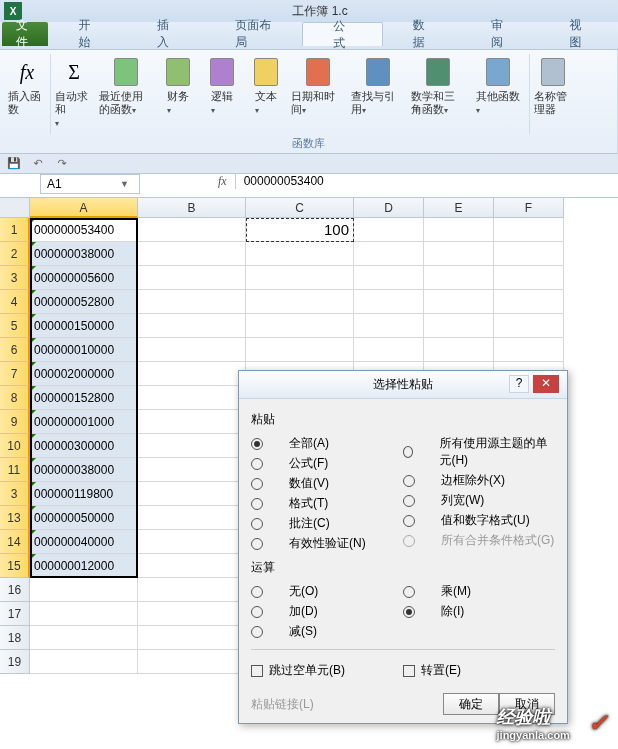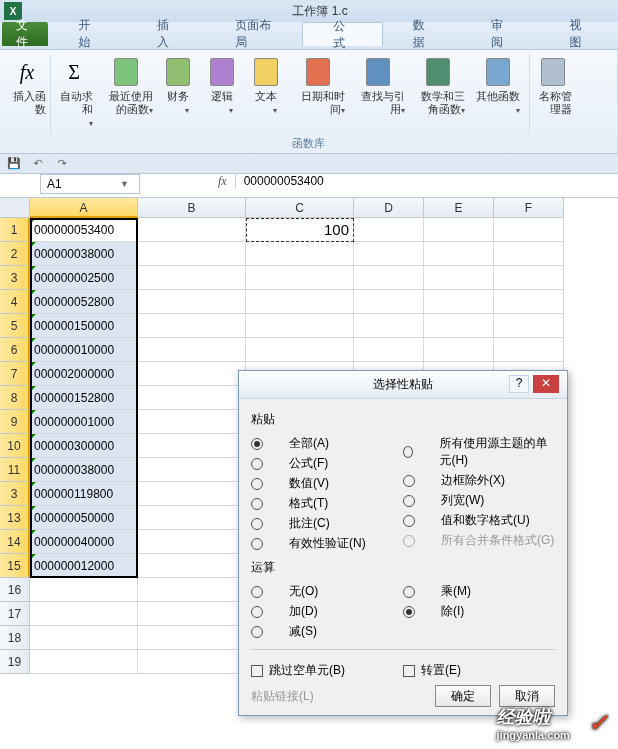--- a/index.html
+++ b/index.html
@@ -16,21 +16,21 @@
 .tab { height: 24px; padding: 0 30px; display: flex; align-items: center; color: #3b5a7a; font-size: 12px; }
 .tab.active { background: #f5f9fd; border: 1px solid #b7c8dd; border-bottom: none; border-radius: 2px 2px 0 0; }
 
 
 .ribbon { height: 104px; background: linear-gradient(#f5f9fd,#e6eef8); border-bottom: 1px solid #b7c8dd; display: flex; }
 .ribbon-group { padding: 4px 6px 2px; display: flex; flex-direction: column; border-right: 1px solid #d0dce8; }
 .ribbon-items { flex: 1; display: flex; align-items: flex-start; gap: 2px; }
 .ribbon-item { display: flex; flex-direction: column; align-items: center; width: 58px; padding: 2px; cursor: pointer; }
 .ribbon-item.narrow { width: 42px; }
 .ribbon-icon { width: 32px; height: 32px; display: flex; align-items: center; justify-content: center; font-size: 20px; }
-.ribbon-label { font-size: 11px; text-align: right; line-height: 13px; margin-top: 2px; color: #333; }
+.ribbon-label { font-size: 11px; text-align: left; line-height: 13px; margin-top: 2px; color: #333; }
 .ribbon-group-label { text-align: center; font-size: 11px; color: #5a7a9a; padding: 2px; }
 .dropdown-arrow { font-size: 8px; color: #555; }
 
 
 .quickbar { height: 20px; background: #dfe8f3; border-bottom: 1px solid #b7c8dd; display: flex; align-items: center; padding: 0 6px; gap: 8px; }
 .qa-icon { width: 16px; height: 16px; display: flex; align-items: center; justify-content: center; font-size: 11px; color: #666; cursor: pointer; }
 
 
 .formulabar { height: 24px; background: #fff; border-bottom: 1px solid #b7c8dd; display: flex; align-items: flex-start; }
 .namebox { width: 100px; height: 20px; border: 1px solid #b7c8dd; margin-left: 40px; padding: 0 6px; font-size: 12px; display: flex; align-items: center; }
@@ -69,21 +69,21 @@
 .dlg-section-label { font-size: 12px; margin: 4px 0; }
 .radio-grid { display: flex; }
 .radio-col { flex: 1; }
 .radio-row { display: flex; align-items: center; margin: 3px 0; font-size: 12px; cursor: pointer; gap: 20px; }
 .radio { width: 12px; height: 12px; border: 1px solid #555; border-radius: 50%; margin-right: 6px; display: inline-flex; align-items: center; justify-content: center; }
 .radio.checked::after { content: ""; width: 6px; height: 6px; background: #333; border-radius: 50%; }
 .radio.disabled { border-color: #aaa; }
 .check-row { display: flex; align-items: center; margin: 6px 0; font-size: 12px; cursor: pointer; }
 .checkbox { width: 12px; height: 12px; border: 1px solid #555; margin-right: 6px; }
 .dlg-hr { border: none; border-top: 1px solid #ccc; margin: 6px 0; }
-.dlg-buttons { display: flex; justify-content: space-between; gap: 8px; margin-top: 0; align-items: center; }
+.dlg-buttons { display: flex; justify-content: space-between; gap: 0; margin-top: 8px; align-items: center; }
 .dlg-btn { width: 56px; height: 22px; border: 1px solid #888; background: linear-gradient(#fdfdfd,#e8e8e8); font-size: 12px; cursor: pointer; }
 .dlg-link { font-size: 12px; color: #999; margin-right: auto; }
 
 
 .watermark { position: absolute; right: 10px; bottom: 8px; color: #fff; font-weight: bold; font-size: 18px; text-shadow: 0 0 4px #000, 0 0 2px #000; font-style: italic; display: flex; align-items: center; gap: 18px; }
 .watermark .check { color: #d42; font-size: 24px; }
 .watermark .url { font-size: 11px; font-style: normal; display: block; }
 
 
 .book { width: 24px; height: 28px; border: 1px solid #888; border-radius: 2px; display: inline-block; }
@@ -223,21 +223,21 @@
         <div class="rowh sel">2</div>
         <div class="cell selA"><span class="green-tick"></span><span>000000038000</span></div>
         <div class="cell"></div>
         <div class="cell"></div>
         <div class="cell small"></div>
         <div class="cell small"></div>
         <div class="cell small"></div>
       </div>
       <div class="row">
         <div class="rowh sel">3</div>
-        <div class="cell selA"><span class="green-tick"></span><span>000000002500</span></div>
+        <div class="cell selA"><span class="green-tick"></span><span>000000005600</span></div>
         <div class="cell"></div>
         <div class="cell"></div>
         <div class="cell small"></div>
         <div class="cell small"></div>
         <div class="cell small"></div>
       </div>
       <div class="row">
         <div class="rowh sel">4</div>
         <div class="cell selA"><span class="green-tick"></span><span>000000052800</span></div>
         <div class="cell"></div>

